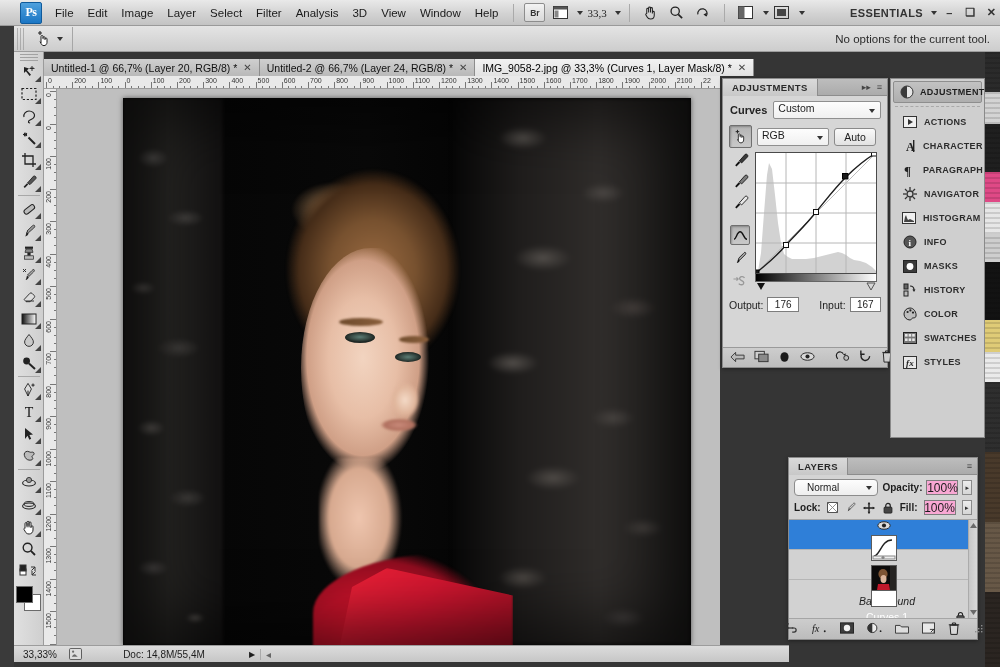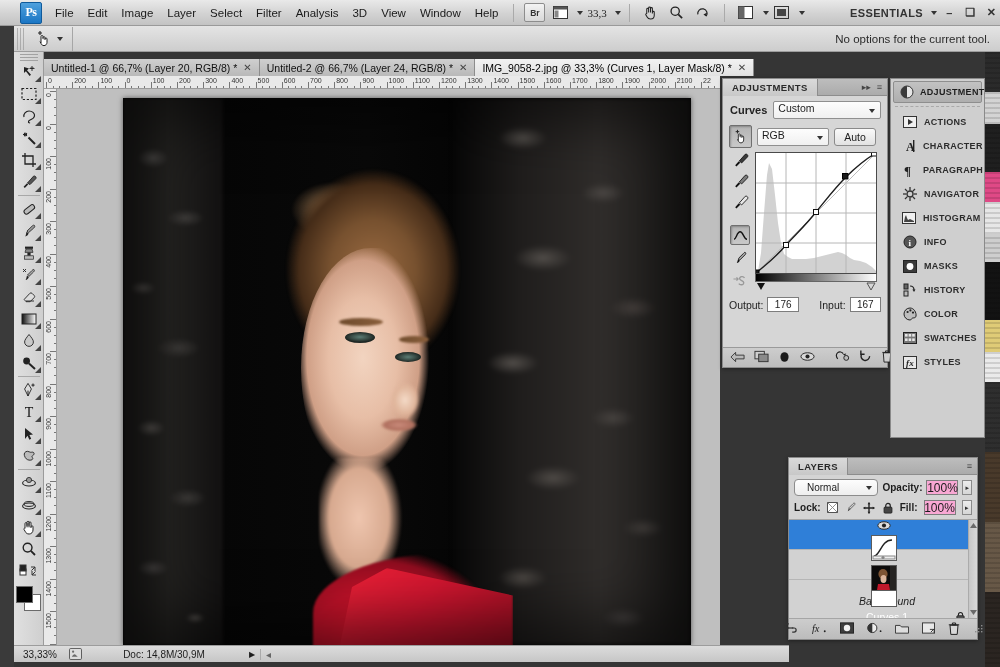--- a/index.html
+++ b/index.html
@@ -1346,18 +1346,18 @@
 
   <div id="statusbar">
     <div id="sb-zoom">33,33%</div>
     <div id="sb-icon">
       <svg width="13" height="12" viewBox="0 0 14 13">
           <rect x="0.5" y="0.5" width="13" height="12" rx="1.4" fill="#dcdcdc" stroke="#555"></rect>
           <path d="M3 9.5c1.4-2.6 3-3.6 4.4-2 1.2 1.4 2 2 3.6 2z" fill="#6b6b6b"></path>
           <circle cx="4.4" cy="4" r="1.2" fill="#6b6b6b"></circle>
         </svg>
     </div>
-    <div id="sb-doc">Doc: 14,8M/30,9M</div>
+    <div id="sb-doc">Doc: 14,8M/55,4M</div>
     <div id="sb-arrow">▶</div>
     <div id="sb-rest">◂</div>
   </div>
 
 </div>
 
 </body></html>

